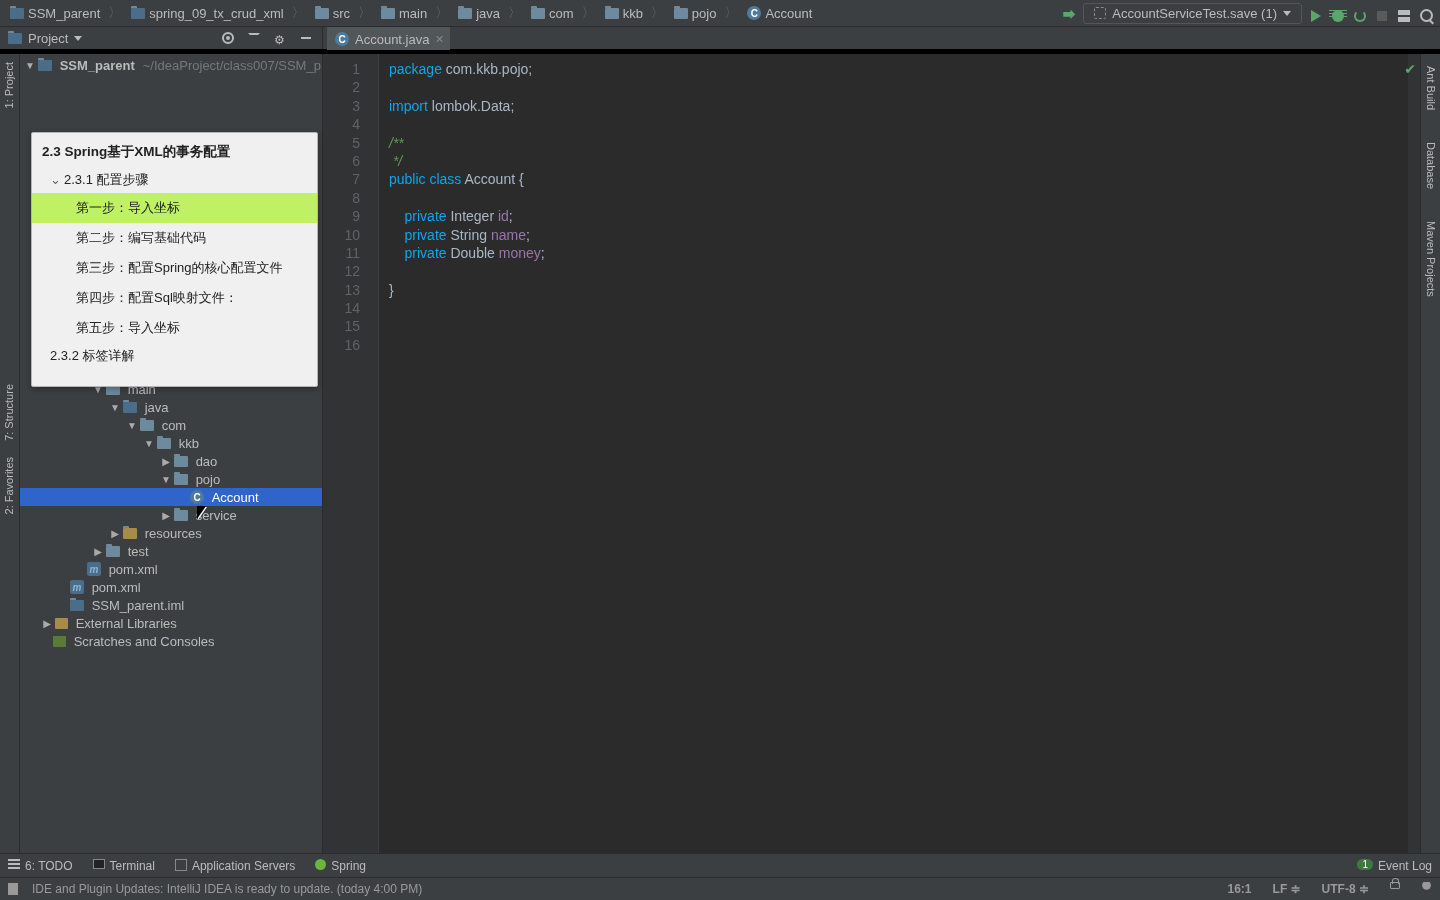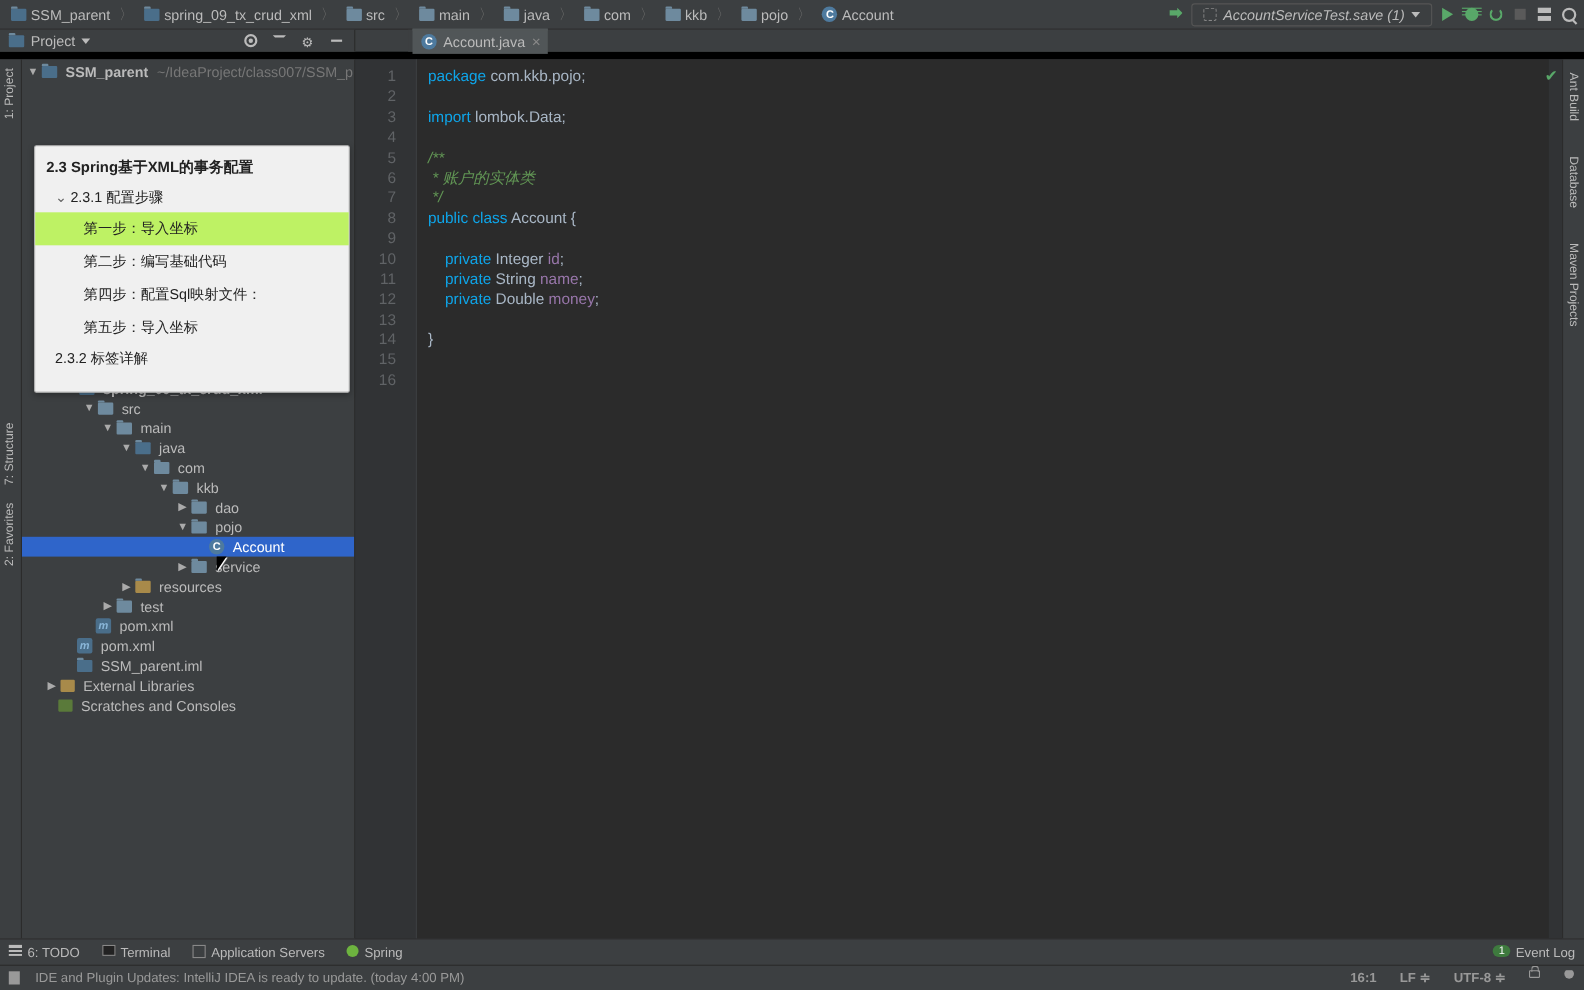--- a/index.html
+++ b/index.html
@@ -10,36 +10,36 @@
   height: 27px; background: #3c3f41; border-bottom: 1px solid #2b2b2b;
   display: flex; align-items: center; padding: 0 6px; gap: 2px;
 }
 .nav-left { display: flex; align-items: center; gap: 2px; flex: 1; }
 .crumb { display: flex; align-items: center; gap: 4px; color: #bbbbbb; padding: 2px 4px; cursor: pointer; }
 .crumb .sep { color: #6a6a6a; margin-left: 4px; }
 .folder-icon { width: 14px; height: 11px; background: #6e8a9e; border-radius: 1px; position: relative; display: inline-block; }
 .folder-icon::before { content: ""; position: absolute; width: 6px; height: 2px; background: #6e8a9e; top: -2px; left: 0; border-radius: 1px 1px 0 0; }
 .folder-blue { background: #4a6e8a; }
 .class-icon { width: 14px; height: 14px; border-radius: 7px; background: #4e7a9e; display: inline-flex; align-items: center; justify-content: center; font-size: 10px; color: #fff; font-weight: bold; }
-.nav-right { display: flex; align-items: center; gap: 6px; font-style: italic; }
+.nav-right { display: flex; align-items: flex-end; gap: 6px; }
 .run-selector { border: 1px solid #555; border-radius: 3px; padding: 2px 10px; display: flex; align-items: center; gap: 6px; color: #bbb; }
 .tri-down { width: 0; height: 0; border-left: 4px solid transparent; border-right: 4px solid transparent; border-top: 5px solid #bbb; }
 .icon-btn { width: 16px; height: 16px; display: inline-flex; align-items: center; justify-content: center; cursor: pointer; }
 .play-icon { width: 0; height: 0; border-left: 10px solid #59a869; border-top: 6px solid transparent; border-bottom: 6px solid transparent; }
 .bug-icon { width: 12px; height: 12px; border-radius: 50%; background: #59a869; position: relative; }
 .bug-icon::before { content: ""; position: absolute; left: -3px; top: 3px; width: 18px; height: 1px; background: #59a869; box-shadow: 0 3px #59a869, 0 -3px #59a869; }
 .stop-icon { width: 10px; height: 10px; background: #5a5a5a; }
 .hammer-icon { width: 12px; height: 12px; background: #59a869; clip-path: polygon(0 20%, 60% 20%, 60% 0, 100% 40%, 60% 80%, 60% 60%, 0 60%); }
 .refresh-icon { width: 12px; height: 12px; border: 2px solid #59a869; border-radius: 50%; border-top-color: transparent; }
 .boxes-icon { width: 12px; height: 12px; background: linear-gradient(#bbb 40%, transparent 40% 60%, #bbb 60%); }
 .search-icon-svg { width: 13px; height: 13px; border: 2px solid #bbb; border-radius: 50%; position: relative; }
 .search-icon-svg::after { content: ""; position: absolute; width: 5px; height: 2px; background: #bbb; bottom: -3px; right: -3px; transform: rotate(45deg); }
 
 
-.tool-row { height: 27px; display: flex; align-items: stretch; border-bottom: 7px solid #000000; gap: 48px; }
+.tool-row { height: 27px; display: flex; align-items: stretch; border-bottom: 5px solid #000000; }
 .project-header {
   width: 323px; background: #3c3f41; border-right: 1px solid #2b2b2b;
   display: flex; align-items: center; padding: 0 8px; gap: 6px; color: #bbb;
 }
 .ph-left { display: flex; align-items: center; gap: 6px; flex: 1; cursor: pointer; }
 .ph-icons { display: flex; gap: 10px; }
 .editor-tabs { flex: 1; background: #3c3f41; display: flex; align-items: center; padding-left: 4px; }
 .editor-tab {
   background: #515658; border-top: 2px solid #515658;
   padding: 3px 6px 3px 8px; display: flex; align-items: center; gap: 6px; color: #bbb; cursor: pointer;
@@ -259,20 +259,21 @@
     <div class="tree-row" style="padding-left:50px"><span class="folder-icon folder-blue"></span>&nbsp;<span class="tree-label">SSM_parent.iml</span></div>
     <div class="tree-row" style="padding-left:21px"><span class="tree-arrow">▶</span><span class="lib-icon"></span>&nbsp;<span class="tree-label">External Libraries</span></div>
     <div class="tree-row" style="padding-left:33px"><span class="sc-icon"></span>&nbsp;<span class="tree-label">Scratches and Consoles</span></div>
   </div>
 
   <div class="doc-popup">
     <h3>2.3 Spring基于XML的事务配置</h3>
     <div class="sec caret-open"><span>2.3.1 配置步骤</span></div>
     <div class="step sel">第一步：导入坐标</div>
     <div class="step">第二步：编写基础代码</div>
+    <div class="step">第三步：配置Spring的核心配置文件</div>
     <div class="step">第四步：配置Sql映射文件：</div>
     <div class="step">第五步：导入坐标</div>
     <div class="sec last">2.3.2 标签详解</div>
   </div>
 
   <div class="editor">
     <div class="gutter-col">
       <div class="ln">1</div>
         <div class="ln">2</div>
         <div class="ln">3</div>
@@ -289,21 +290,20 @@
         <div class="ln">14</div>
         <div class="ln">15</div>
         <div class="ln">16</div>
     </div>
     <div class="code-col">
       <div class="code-line"><span class="kw">package </span><span>com.kkb.pojo;</span></div>
       <div class="code-line"></div>
       <div class="code-line"><span class="kw">import </span><span>lombok.</span><span class="typ">Data</span><span>;</span></div>
       <div class="code-line"></div>
       <div class="code-line"><span class="cm">/**</span></div>
-      <div class="code-line"><span class="cm"> * 账户的实体类</span></div>
       <div class="code-line"><span class="cm"> */</span></div>
       <div class="code-line"><span class="kw">public class </span><span>Account {</span></div>
       <div class="code-line"></div>
       <div class="code-line"><span class="kw">    private </span><span class="typ">Integer </span><span class="field">id</span><span>;</span></div>
       <div class="code-line"><span class="kw">    private </span><span class="typ">String </span><span class="field">name</span><span>;</span></div>
       <div class="code-line"><span class="kw">    private </span><span class="typ">Double </span><span class="field">money</span><span>;</span></div>
       <div class="code-line"></div>
       <div class="code-line"><span>}</span></div>
       <div class="code-line"></div>
     </div>

